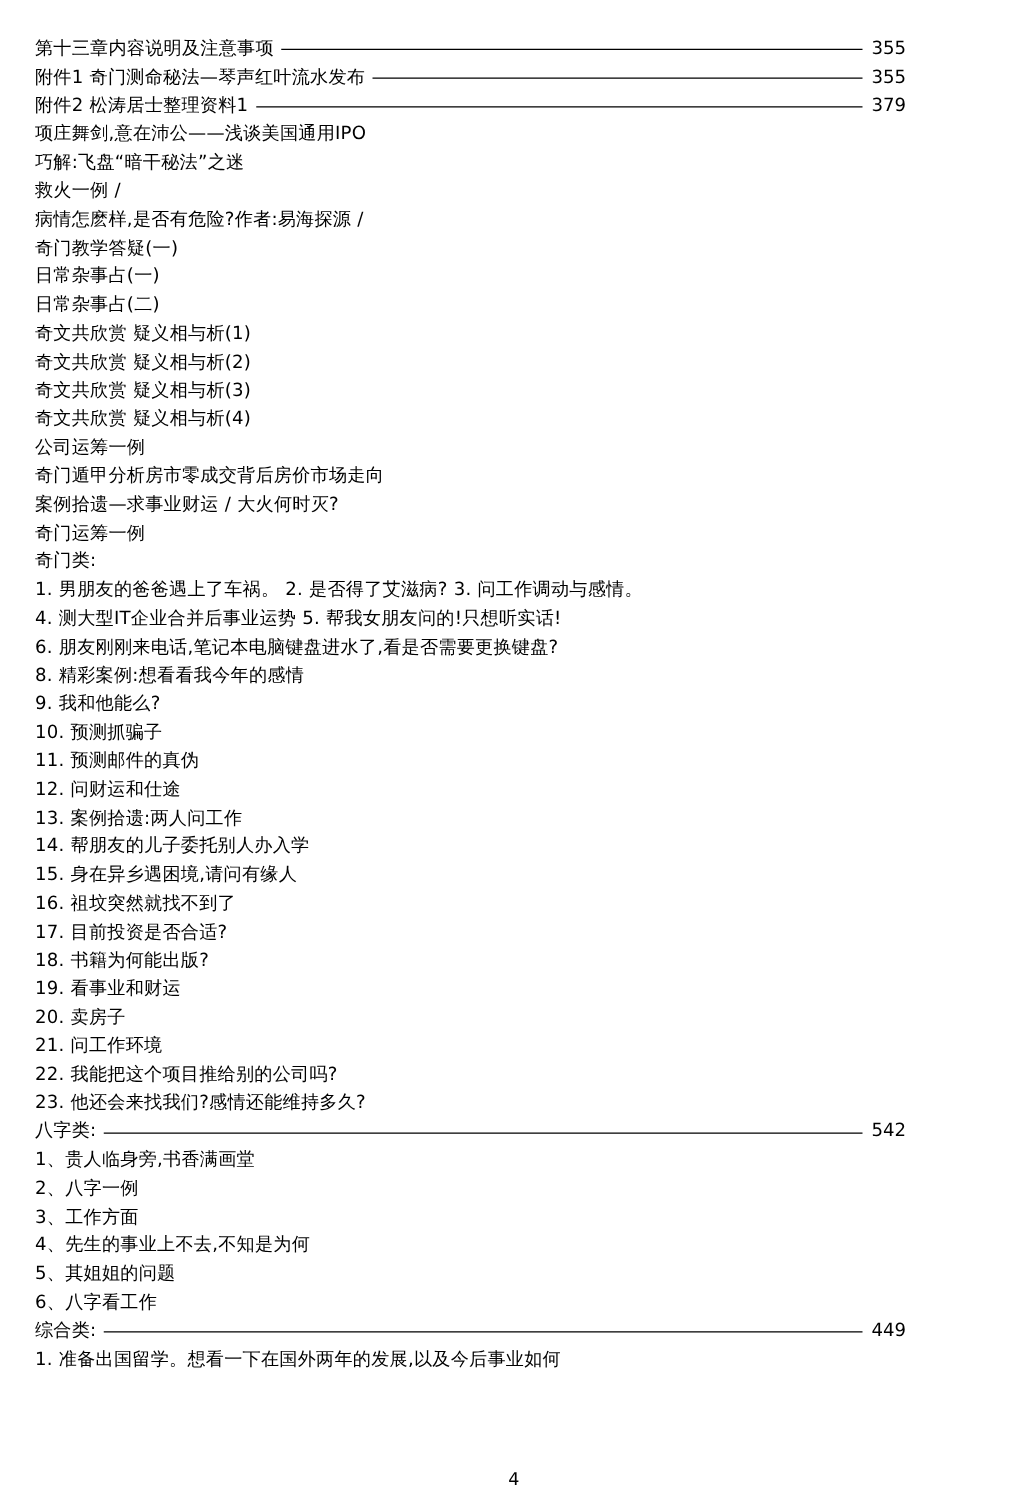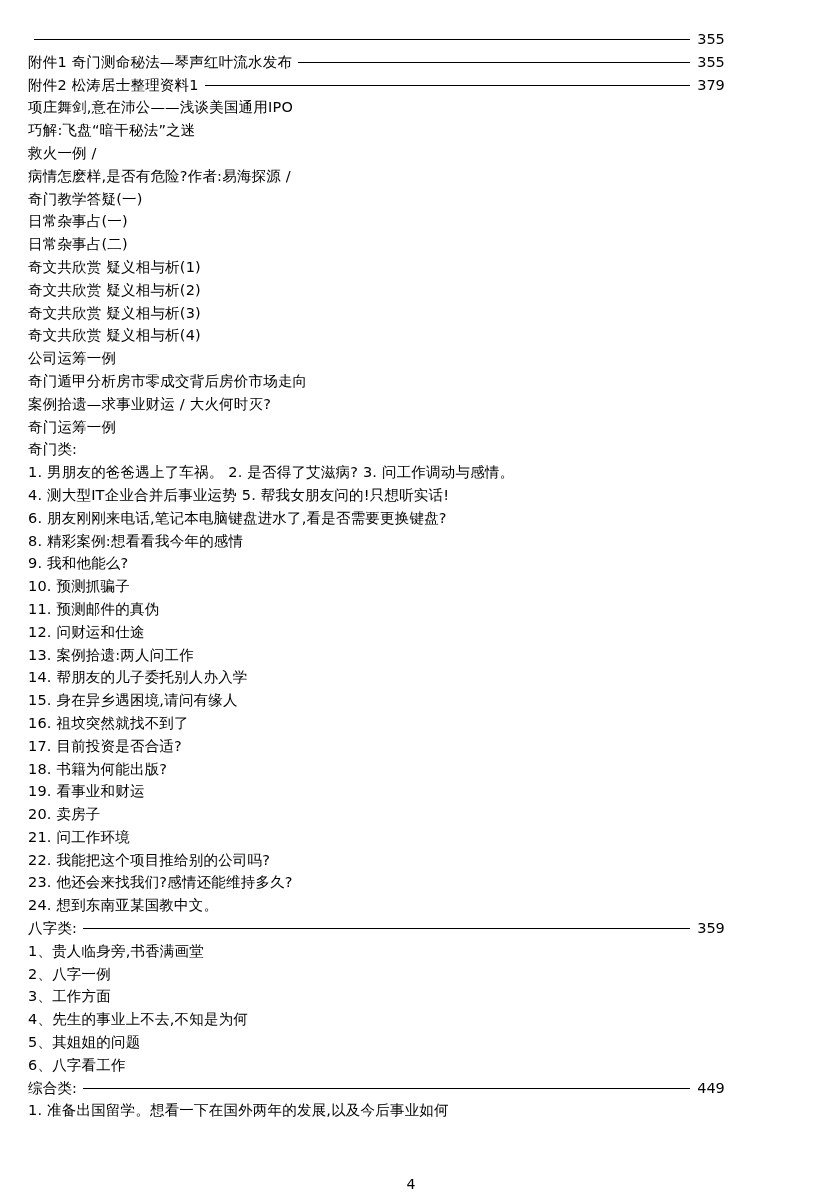--- a/index.html
+++ b/index.html
@@ -71,20 +71,21 @@
     font-size: 14px;
     font-family: "DejaVu Sans", "Liberation Sans", sans-serif;
   }
 </style>
 </head>
 <body>
 
 <div class="page">
   <div class="toc" id="toc">
       <div class="entry has-page">
+        <span class="label">第十三章内容说明及注意事项</span>
         <span class="leader"></span>
         <span class="page-num">355</span>
       </div>
       <div class="entry has-page">
         <span class="label">附件1 奇门测命秘法—琴声红叶流水发布</span>
         <span class="leader"></span>
         <span class="page-num">355</span>
       </div>
       <div class="entry has-page">
         <span class="label">附件2 松涛居士整理资料1</span>
@@ -189,27 +190,24 @@
       </div>
       <div class="entry no-page">
         <span class="label">21. 问工作环境</span>
       </div>
       <div class="entry no-page">
         <span class="label">22. 我能把这个项目推给别的公司吗?</span>
       </div>
       <div class="entry no-page">
         <span class="label">23. 他还会来找我们?感情还能维持多久?</span>
       </div>
-      <div class="entry no-page">
-        <span class="label">24. 想到东南亚某国教中文。</span>
-      </div>
       <div class="entry has-page">
         <span class="label">八字类:</span>
         <span class="leader"></span>
-        <span class="page-num">359</span>
+        <span class="page-num">542</span>
       </div>
       <div class="entry no-page">
         <span class="label">1、贵人临身旁,书香满画堂</span>
       </div>
       <div class="entry no-page">
         <span class="label">2、八字一例</span>
       </div>
       <div class="entry no-page">
         <span class="label">3、工作方面</span>
       </div>

